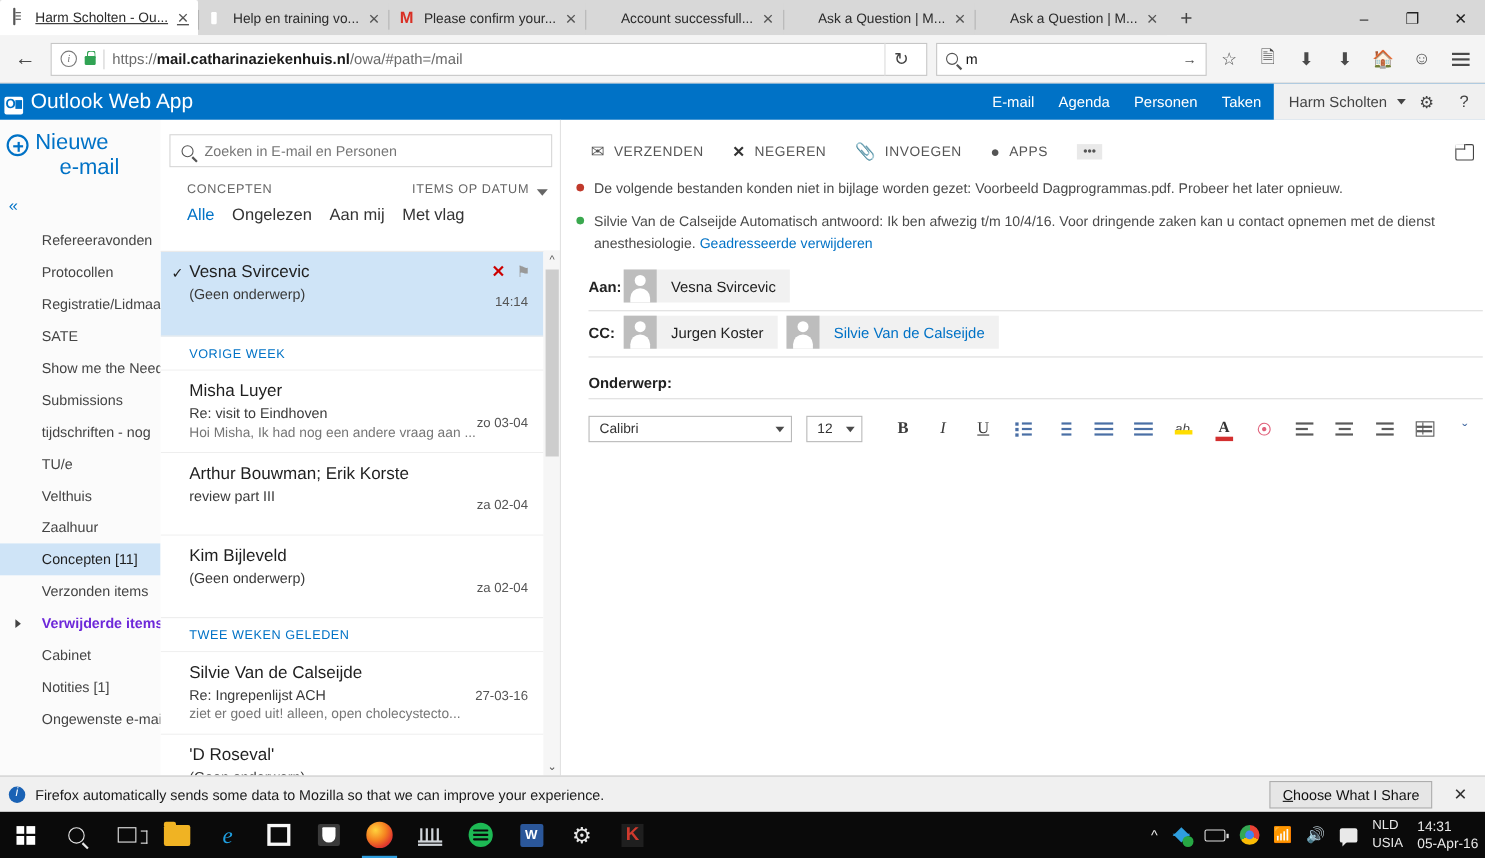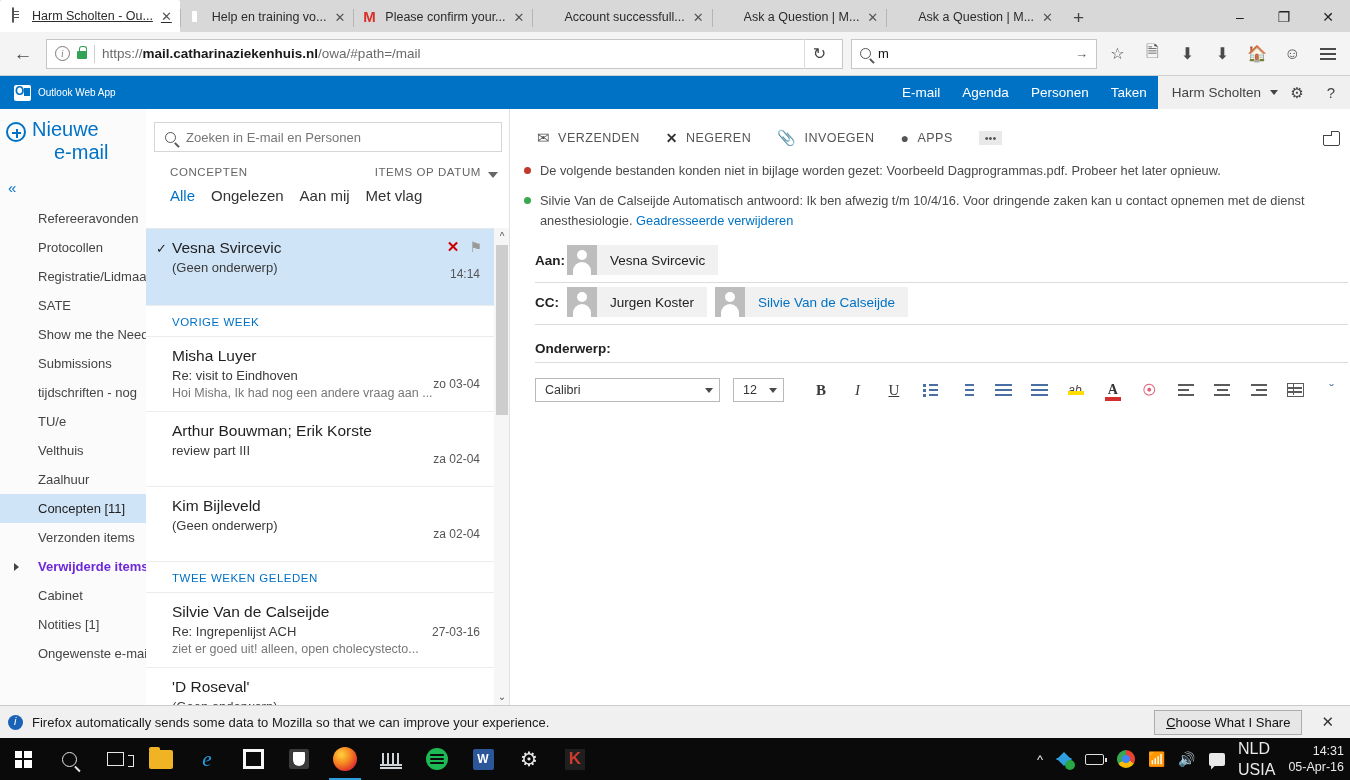--- a/index.html
+++ b/index.html
@@ -71,21 +71,21 @@
   .navicons{display:flex;align-items:center;gap:2px;}
   .navicon{width:33px;height:32px;display:flex;align-items:center;justify-content:center;font-size:16px;color:#4a4a4a;}
   .hamb{display:inline-block;width:16px;}
   .hamb i{display:block;height:2px;background:#4a4a4a;margin:3px 0;}
 
   
   .owabar {
     position:absolute; top:76px; left:0; width:1350px; height:33px;
     background:#0072c6; display:flex; align-items:center;
   }
-  .owalogo{display:flex;align-items:center;gap:7px;padding-left:4px;color:#fff;font-size:10px;margin-left:10px;}
+  .owalogo{display:flex;align-items:flex-end;gap:7px;padding-left:4px;color:#fff;font-size:19px;}
   .owaglyph{width:17px;height:16px;background:#fff;border-radius:2px;position:relative;display:inline-block;}
   .owaglyph::before{content:"O";position:absolute;left:1px;top:-1px;font-size:12px;color:#0072c6;font-weight:bold;}
   .owaglyph::after{content:"";position:absolute;right:1px;top:3px;width:6px;height:8px;background:#0072c6;}
   .owanav{margin-left:auto;display:flex;align-items:center;height:33px;}
   .owanav a{color:#fff;font-size:13.5px;padding:0 11px;line-height:33px;position:relative;text-decoration:none;}
   .owanav a.sel::after{content:"";position:absolute;left:50%;bottom:-6px;margin-left:-6px;
     border-left:6px solid transparent;border-right:6px solid transparent;border-bottom:6px solid #fff;}
   .owaright{display:flex;align-items:center;height:33px;background:#f0f0f0;padding:0 4px 0 14px;gap:4px;}
   .owauser{color:#444;font-size:13.5px;}
   .caret{display:inline-block;border-left:4px solid transparent;border-right:4px solid transparent;border-top:5px solid #444;margin-left:5px;vertical-align:middle;}
@@ -227,22 +227,22 @@
   .dropbox::after{content:"";position:absolute;left:0;bottom:1px;width:0;height:0;border-left:8px solid transparent;border-right:8px solid transparent;border-top:8px solid #2f9ede;}
   .dbcheck{position:absolute;right:-3px;bottom:-3px;width:10px;height:10px;border-radius:50%;background:#27a844;z-index:2;}
   .batt{width:19px;height:11px;border:1.5px solid #e0e0e0;border-radius:2px;position:relative;}
   .batt::after{content:"";position:absolute;right:-4px;top:3px;width:2px;height:4px;background:#e0e0e0;}
   .chromeic{width:18px;height:18px;border-radius:50%;background:conic-gradient(#ea4335 0 33%, #fbbc05 33% 66%, #34a853 66% 100%);position:relative;}
   .chromeic::after{content:"";position:absolute;left:5px;top:5px;width:8px;height:8px;border-radius:50%;background:#4285f4;}
   .wifi{font-size:14px;color:#e9e9e9;transform:rotate(0deg);}
   .speak{font-size:14px;color:#e9e9e9;}
   .actcenter{width:16px;height:13px;background:#e9e9e9;border-radius:2px;position:relative;}
   .actcenter::after{content:"";position:absolute;left:2px;bottom:-4px;width:5px;height:5px;background:#e9e9e9;clip-path:polygon(0 0,100% 0,0 100%);}
-  .traytext{line-height:1.32;text-align:left;font-size:16px;}
-  .traytime{line-height:1.32;text-align:right;font-size:12.5px;}
+  .traytext{line-height:1.32;text-align:left;font-size:12px;}
+  .traytime{line-height:1.32;font-size:12.5px;}
 </style>
 </head>
 <body>
 
 <div class="screen">
 
   <div class="tabstrip">
     <div class="tab active">
       <span class="tabicon"><span class="ic-doc"></span></span>
       <span class="tlabel">Harm Scholten - Ou...</span>

